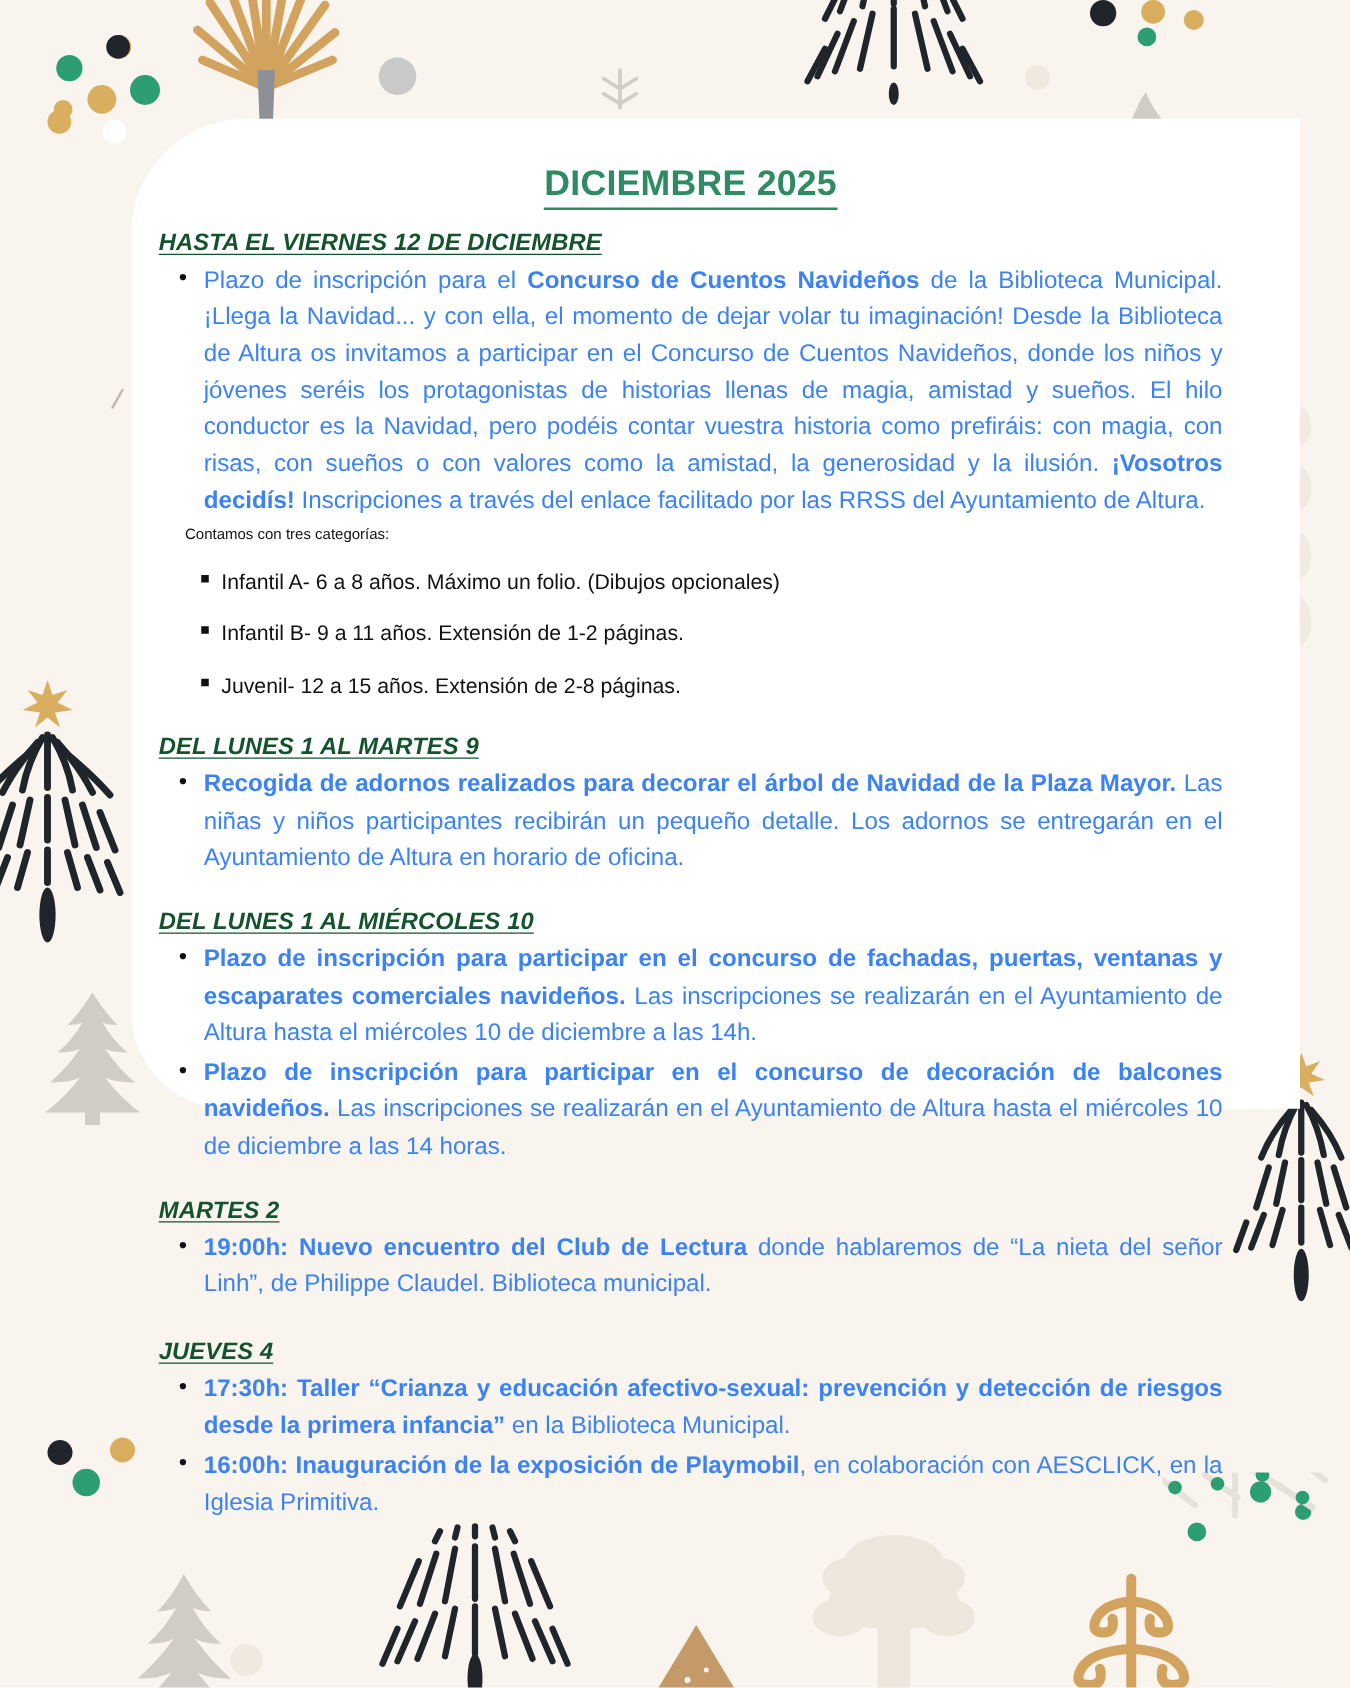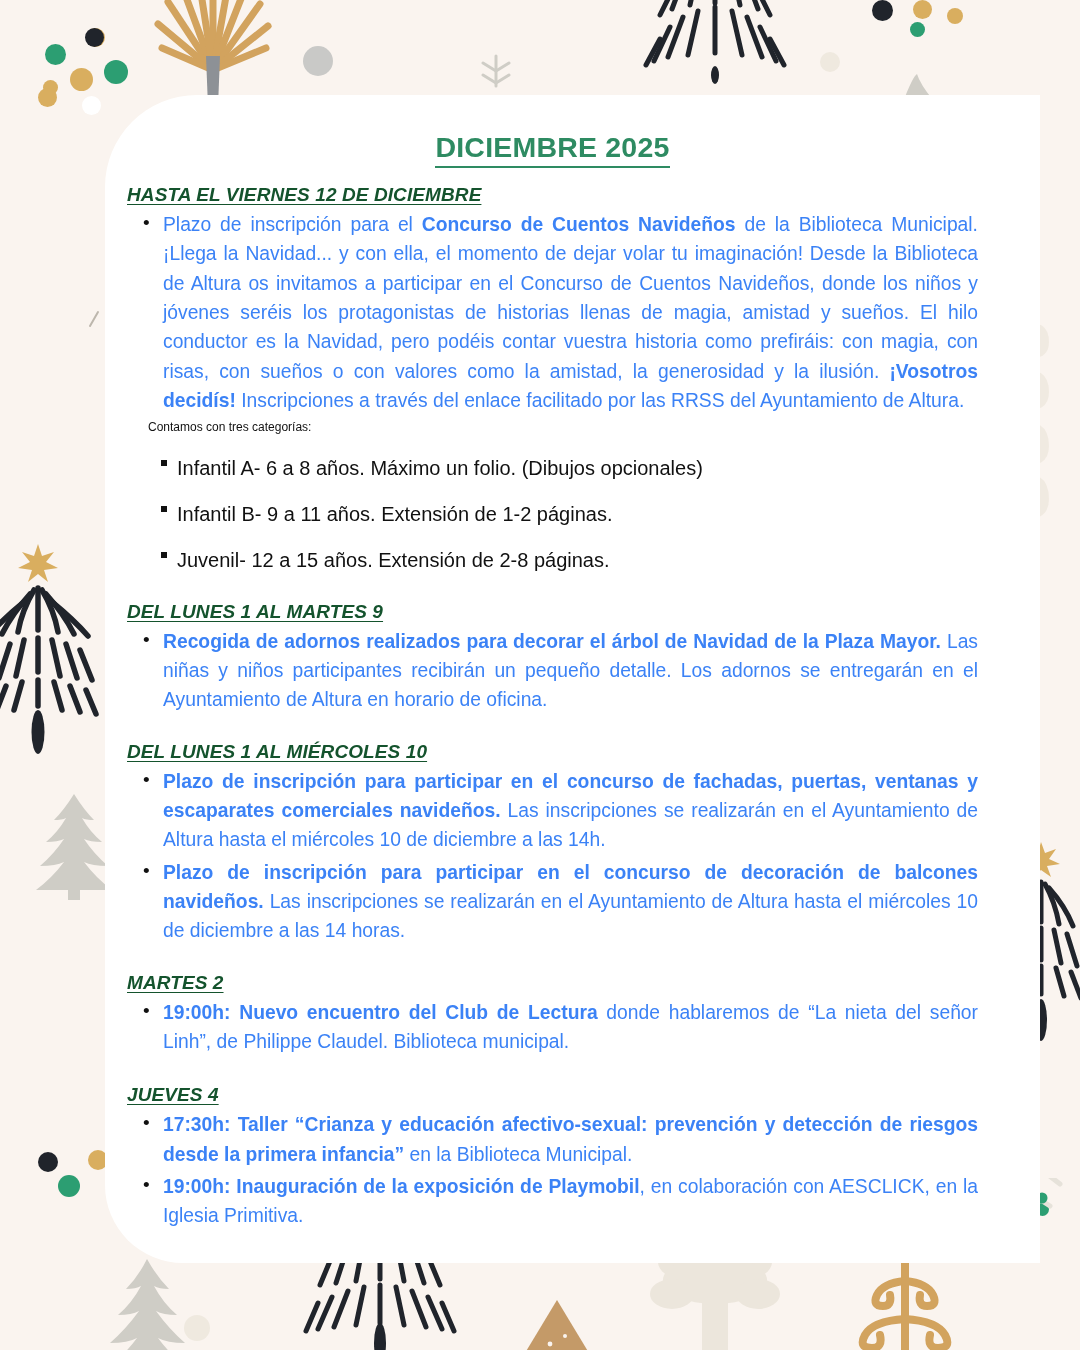--- a/index.html
+++ b/index.html
@@ -10,21 +10,21 @@
     font-family:"Liberation Sans","DejaVu Sans",sans-serif;
   }
   .page{position:absolute;inset:0;overflow:hidden;}
 
   
   .deco{position:absolute;pointer-events:none;}
   .dot{position:absolute;border-radius:50%;}
 
   
   .card{
-    position:absolute;left:105px;top:95px;width:935px;height:1168px;
+    position:absolute;left:105px;top:95px;width:935px;height:792px;
     background:#ffffff;
     border-radius:92px 0 0 78px;
     z-index:5;
   }
   .card-inner{padding:18px 62px 0 22px;}
 
   h1.title{
     margin:18px 0 20px 0;text-align:center;color:#2e8b62;
     font-size:28.5px;font-weight:bold;letter-spacing:.2px;
   }
@@ -46,21 +46,21 @@
     text-align:justify;text-justify:inter-word;
   }
   ul.items>li:before{
     content:"\2022";position:absolute;left:16px;top:-1px;
     font-size:19px;color:#111;
   }
   ul.items>li b{font-weight:bold;}
 
   .note{font-size:12px;line-height:1.45;color:#111;margin:4px 0 0 21px;}
   ul.cats{list-style:none;margin:1px 0 0 0;padding:0 0 0 34px;}
-  ul.cats>li{position:relative;padding-left:16px;font-size:20px;line-height:1.5;color:#111;margin-top:16px;}
+  ul.cats>li{position:relative;padding-left:16px;font-size:17px;line-height:1.5;color:#111;margin-top:16px;}
   ul.cats>li:before{
     content:"";position:absolute;left:0;top:7px;width:6px;height:6px;background:#111;
   }
 </style>
 </head>
 <body>
 
 <div class="page">
 
   <div class="deco" style="inset:0;">
@@ -369,20 +369,20 @@
         <h2 class="sect">MARTES 2</h2>
         <ul class="items">
           <li><b>19:00h: Nuevo encuentro del Club de Lectura</b><span> donde hablaremos de “La nieta del señor Linh”, de Philippe Claudel. Biblioteca municipal.</span></li>
         </ul>
       </div>
 
       <div class="block tight">
         <h2 class="sect">JUEVES 4</h2>
         <ul class="items">
           <li><b>17:30h: Taller “Crianza y educación afectivo-sexual: prevención y detección de riesgos desde la primera infancia”</b><span> en la Biblioteca Municipal.</span></li>
-          <li><b>19:00h: Inauguración de la exposición de Playmobil</b><span>, en colaboración con AESCLICK, en la Iglesia Primitiva.</span></li>
+          <li><b>16:00h: Inauguración de la exposición de Playmobil</b><span>, en colaboración con AESCLICK, en la Iglesia Primitiva.</span></li>
         </ul>
       </div>
 
     </div>
   </div>
 
 </div>
 
 </body></html>

